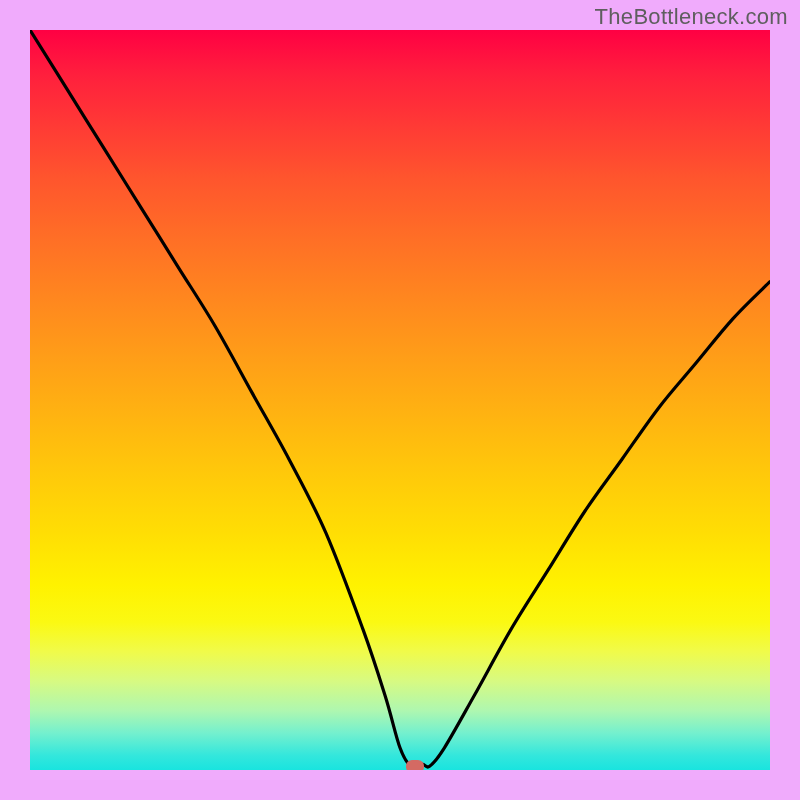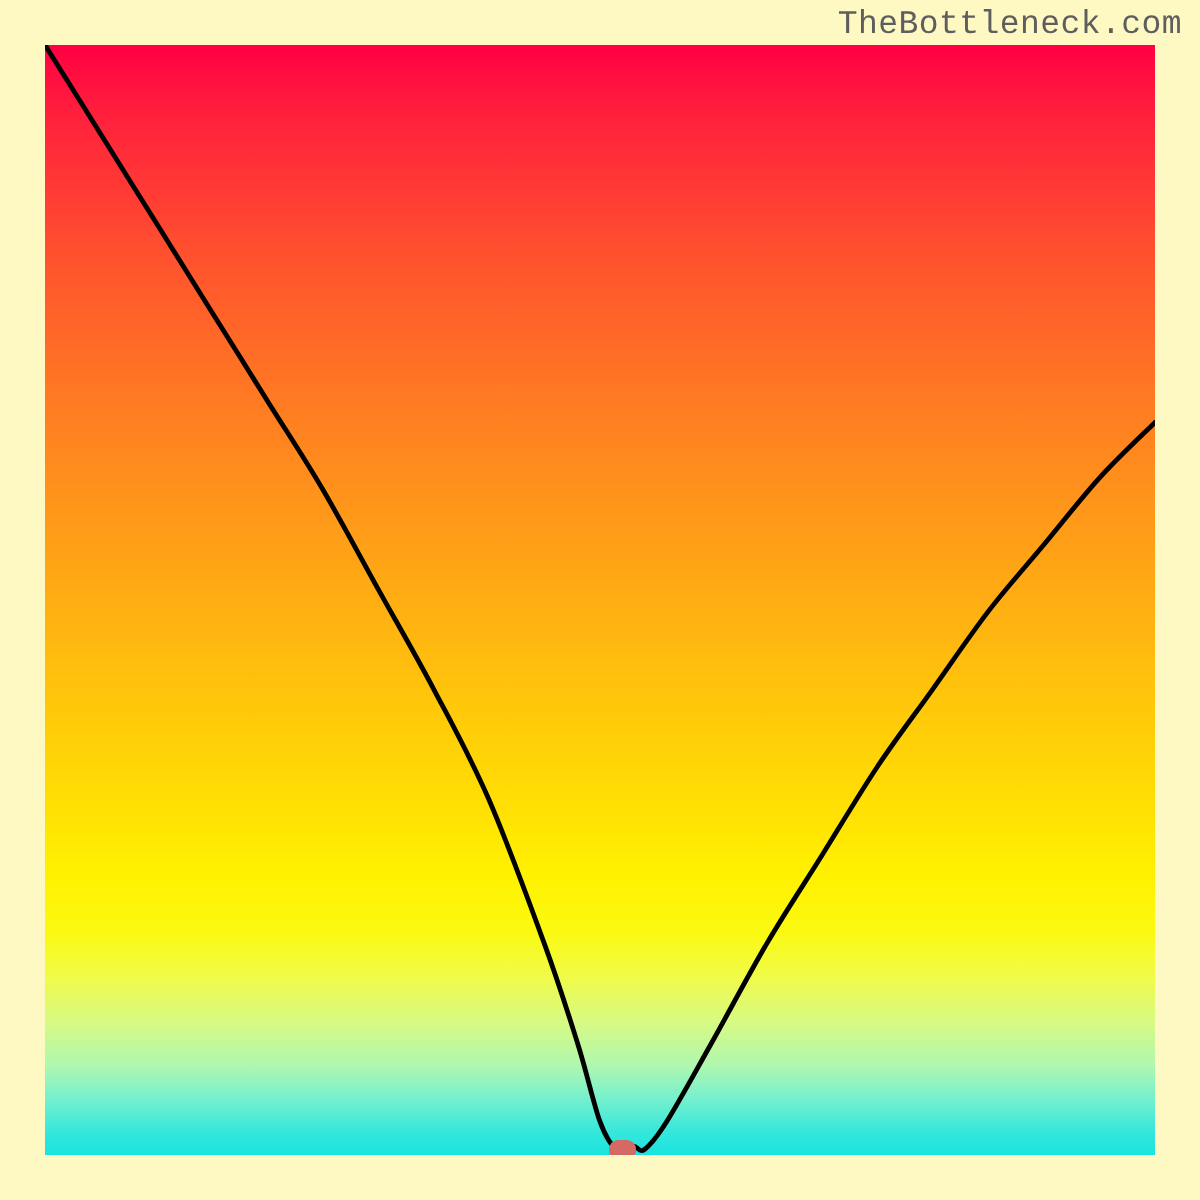--- a/index.html
+++ b/index.html
@@ -8,22 +8,21 @@
     width: 800px;
     height: 800px;
     overflow: hidden;
     background: #000;
     font-family: Arial, Helvetica, sans-serif;
   }
   .frame {
     position: relative;
     width: 800px;
     height: 800px;
-    background: #fef9c3;
-    font-family: Liberation Mono, monospace;
+    background: #f0abfc;
   }
   .watermark {
     position: absolute;
     top: 4px;
     right: 12px;
     color: #5e5e5e;
     font-size: 22px;
     font-weight: 400;
     letter-spacing: 0.3px;
     user-select: none;

